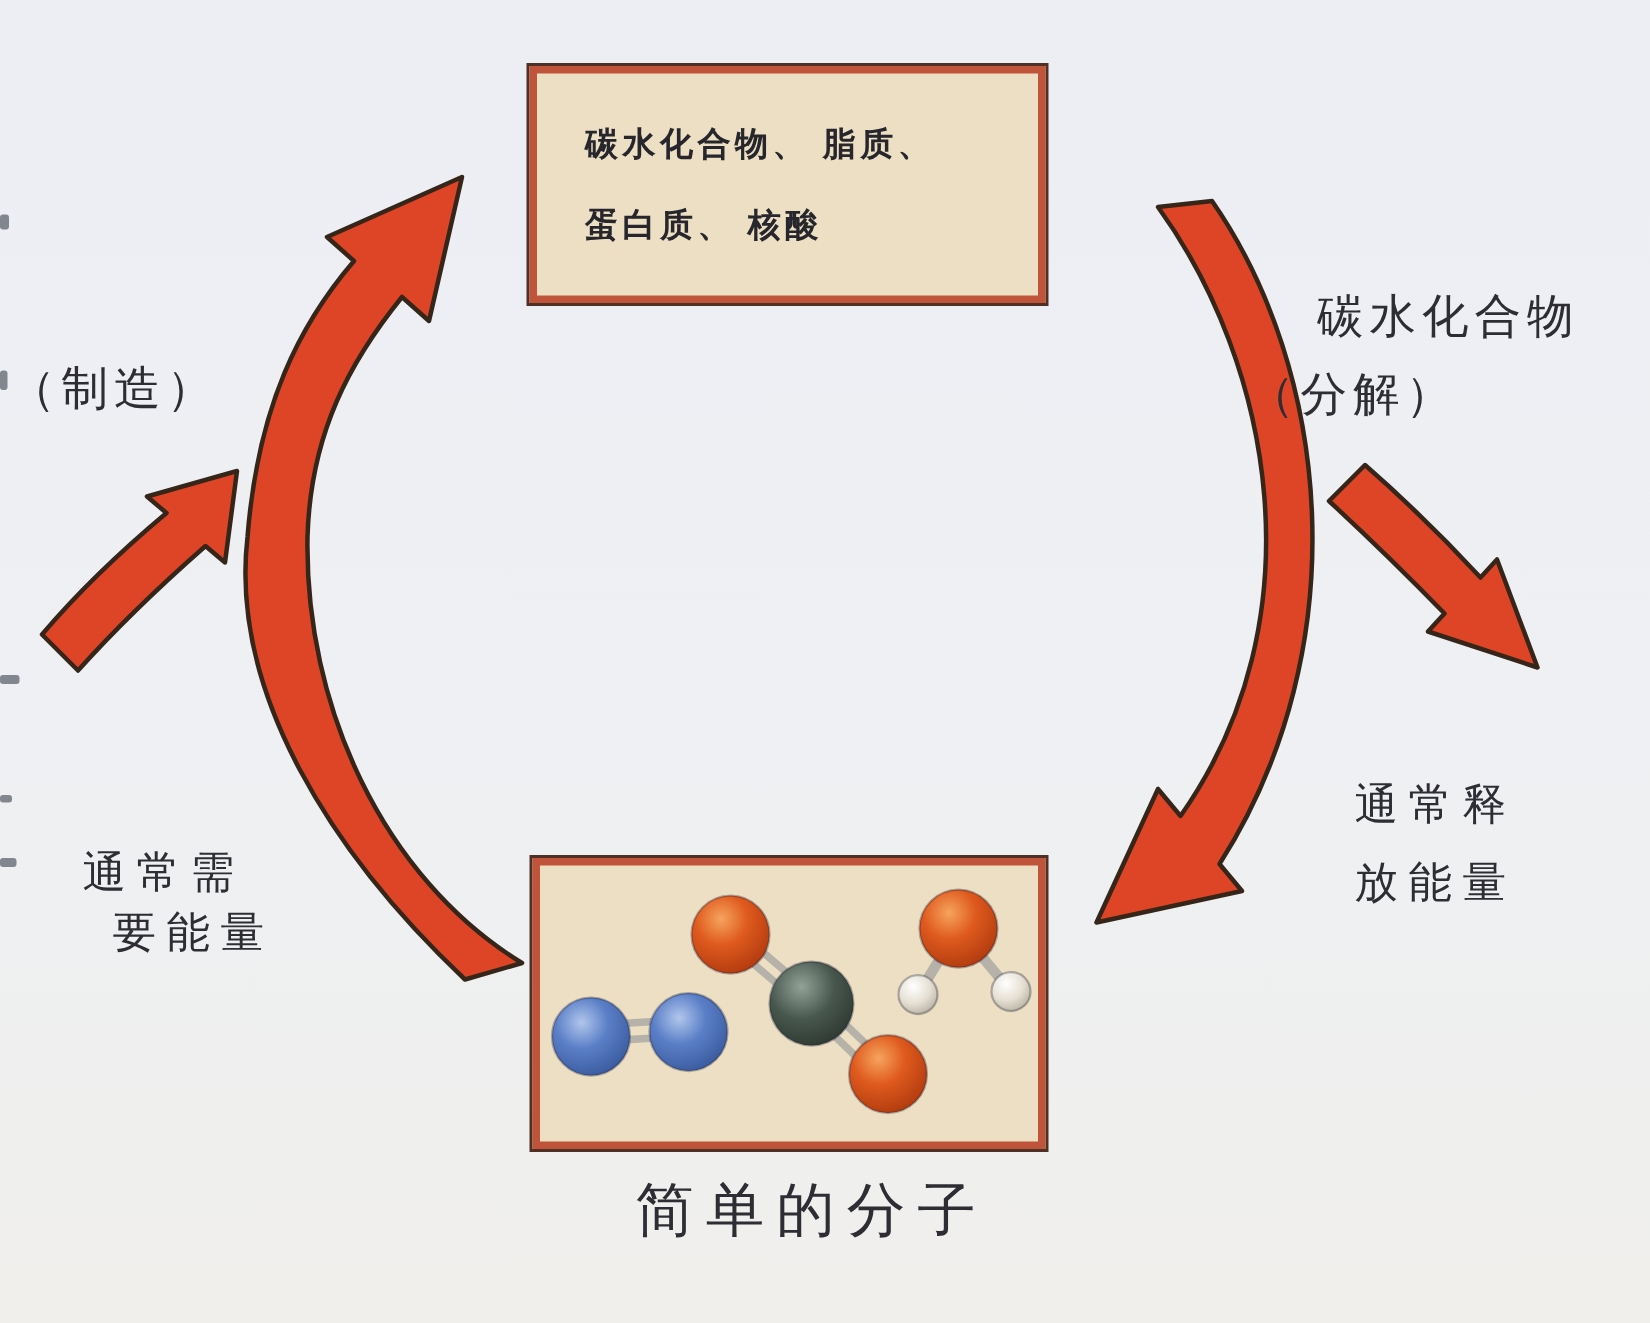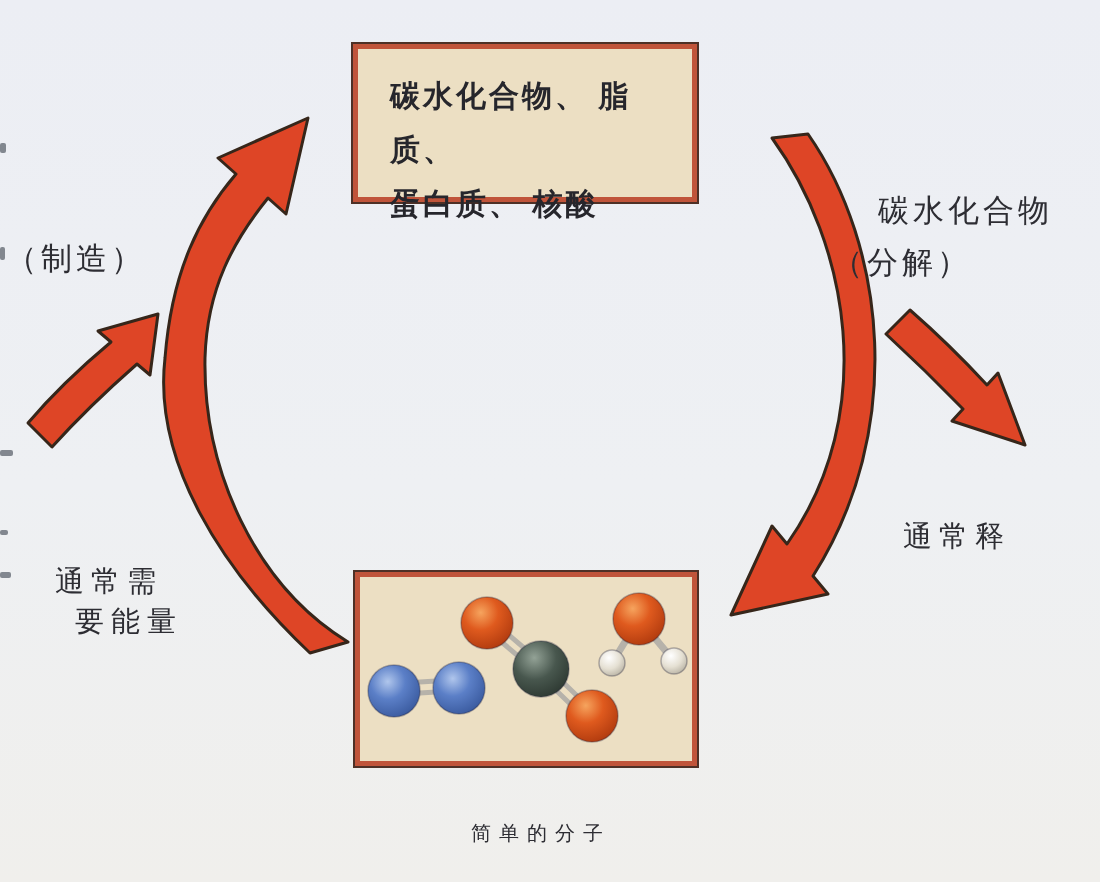--- a/index.html
+++ b/index.html
@@ -13,34 +13,33 @@
   }
   .abs{position:absolute;}
   .panel{
     background:var(--box_bg,#ecdfc3);
     border:5px solid var(--box_border,#c0543a);
     box-shadow:0 0 0 2px var(--box_outline,#4e3026);
     box-sizing:border-box;
   }
   .topbox-text{
     padding:20px 0 0 32px;
-    font-size:30px;font-weight:700;
+    font-size:22px;font-weight:700;
     letter-spacing:3px;line-height:54px;
     color:#26262c;
   }
   .label{
     font-size:31px;letter-spacing:4px;white-space:nowrap;
   }
   .energy{
     font-size:29px;letter-spacing:7px;white-space:nowrap;
   }
   .caption{
-    font-size:20px;letter-spacing:8px;text-align:center;
+    font-size:39px;letter-spacing:8px;text-align:center;
     width:342px;
-    margin-top:40px;
   }
   svg{display:block;}
   .arrow-path{
     fill:var(--arrow_fill,#de4526);
     stroke:var(--arrow_stroke,#36261a);
     stroke-width:3;
     stroke-linejoin:round;
   }
   .bond{
     stroke:var(--bond_color,#b6b2aa);
@@ -132,19 +131,20 @@
 
   <div class="abs caption" style="left:370px;top:780px;">简单的分子</div>
 
   <div class="abs label" style="left:6px;top:238px;">（制造）</div>
   <div class="abs energy" style="left:55px;top:562px;">通常需</div>
   <div class="abs energy" style="left:55px;top:602px;margin-left:20px;">要能量</div>
 
   <div class="abs label" style="left:878px;top:190px;">碳水化合物</div>
   <div class="abs label" style="left:832px;top:242px;">（分解）</div>
   <div class="abs energy" style="left:903px;top:517px;">通常释</div>
+  <div class="abs energy" style="left:903px;top:569px;">放能量</div>
 
   <div class="abs edge-mark" style="left:0;top:143px;width:6px;height:10px;"></div>
   <div class="abs edge-mark" style="left:0;top:247px;width:5px;height:13px;"></div>
   <div class="abs edge-mark" style="left:0;top:450px;width:13px;height:6px;"></div>
   <div class="abs edge-mark" style="left:0;top:530px;width:8px;height:5px;"></div>
   <div class="abs edge-mark" style="left:0;top:572px;width:11px;height:6px;"></div>
 </div>
 
 </body></html>

